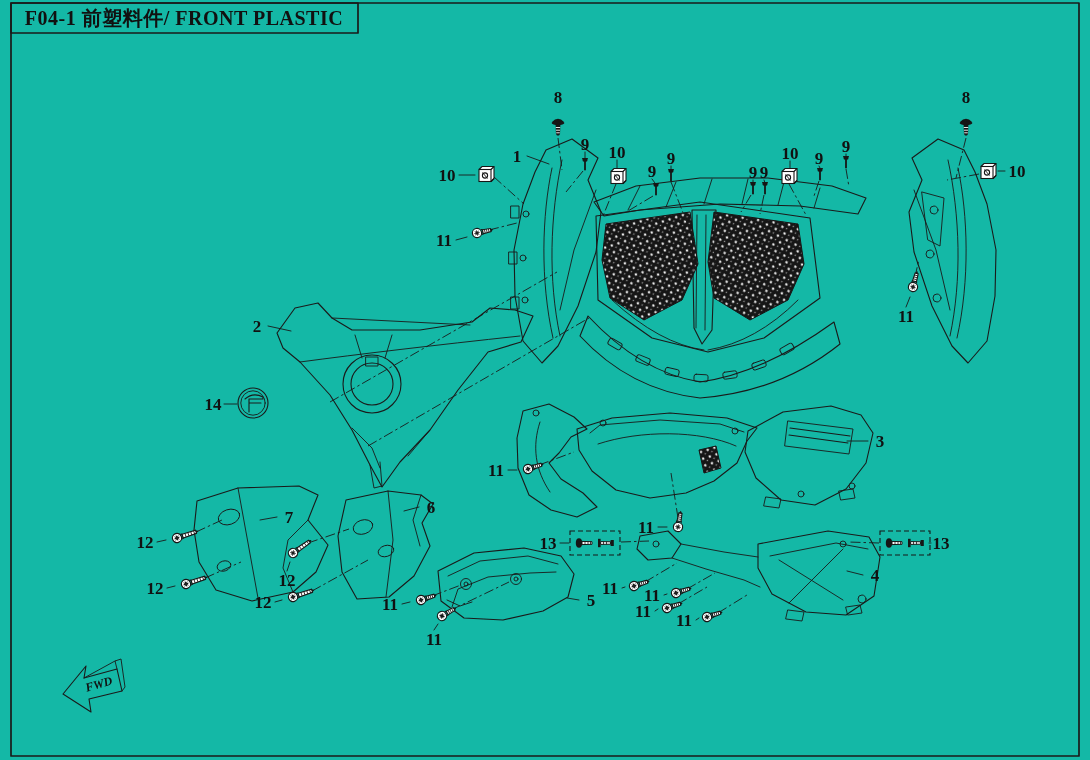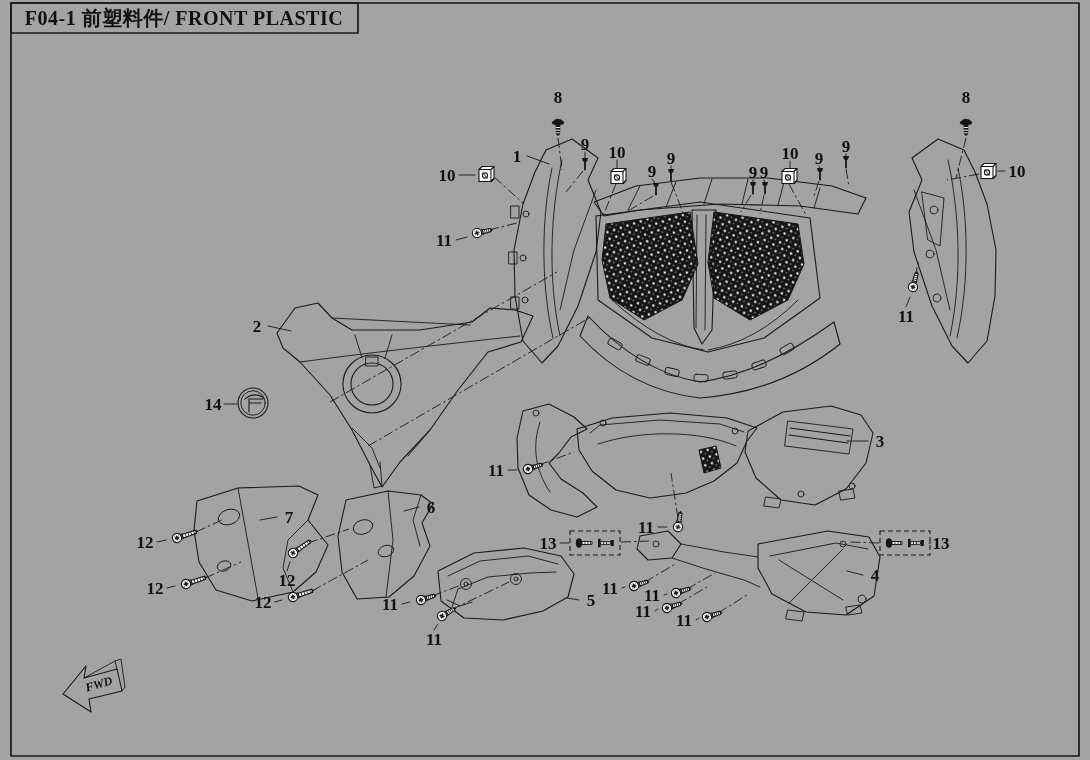--- a/index.html
+++ b/index.html
@@ -1,16 +1,16 @@
 <!DOCTYPE html>
 <html><head>
 <meta charset="utf-8">
 <style>
   html,body{margin:0;padding:0;background:#fff;}
-  .page{position:relative;width:1090px;height:760px;background:#a3a3a3;overflow:hidden;}
+  .page{position:relative;width:1090px;height:760px;background:#14b8a6;overflow:hidden;}
   svg{display:block;}
   .ln{fill:none;stroke:#1a1a1a;stroke-width:1.1;stroke-linejoin:round;stroke-linecap:round;}
   .thin{stroke-width:0.9;}
   .bold{stroke-width:1.7;}
   .axis{fill:none;stroke:#1a1a1a;stroke-width:0.9;stroke-dasharray:10 3 2.5 3;}
   .callout-num{font:bold 17px "Liberation Serif", serif;fill:#111;}
   .title-text{font:bold 20px "Liberation Serif", serif;fill:#111;letter-spacing:.5px;}
   .fwd-text{font:bold 12px "Liberation Serif", serif;font-style:italic;fill:#111;}
 </style>
 </head>

